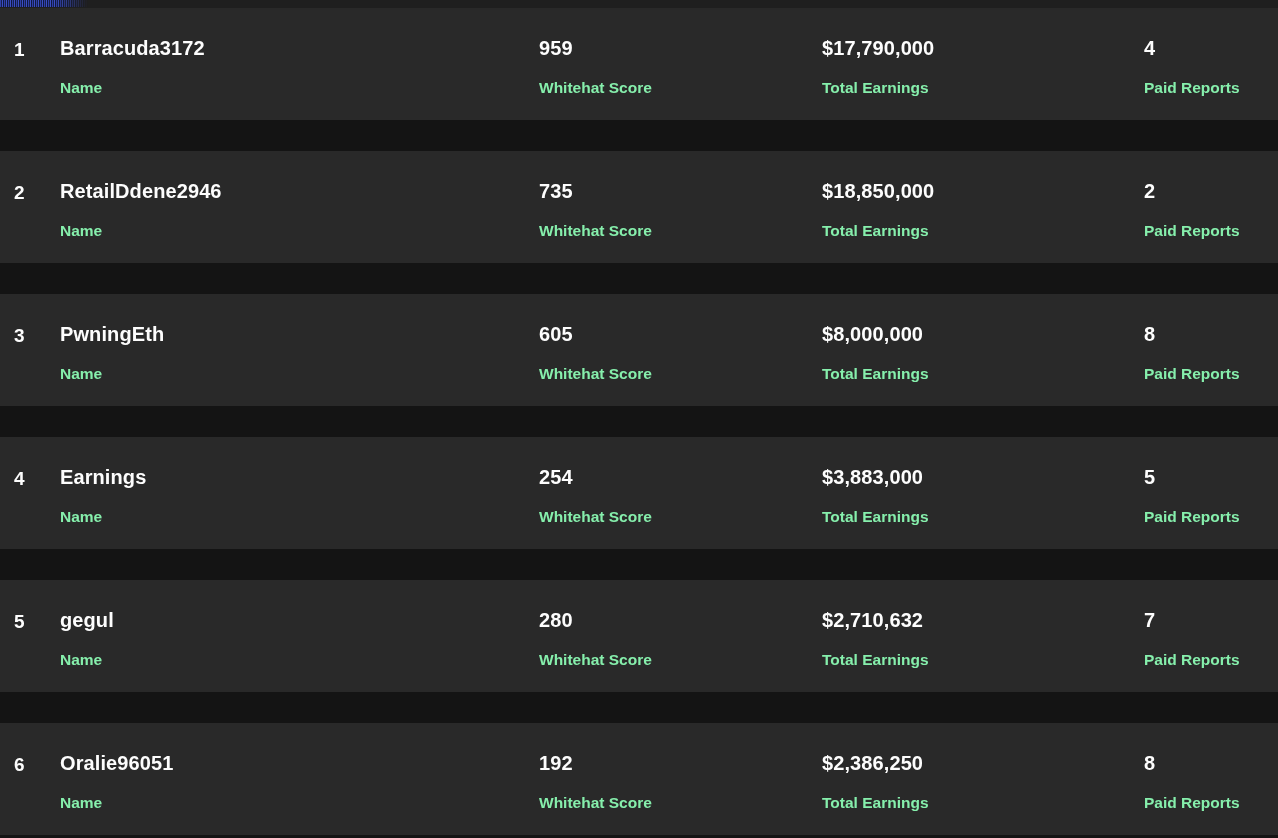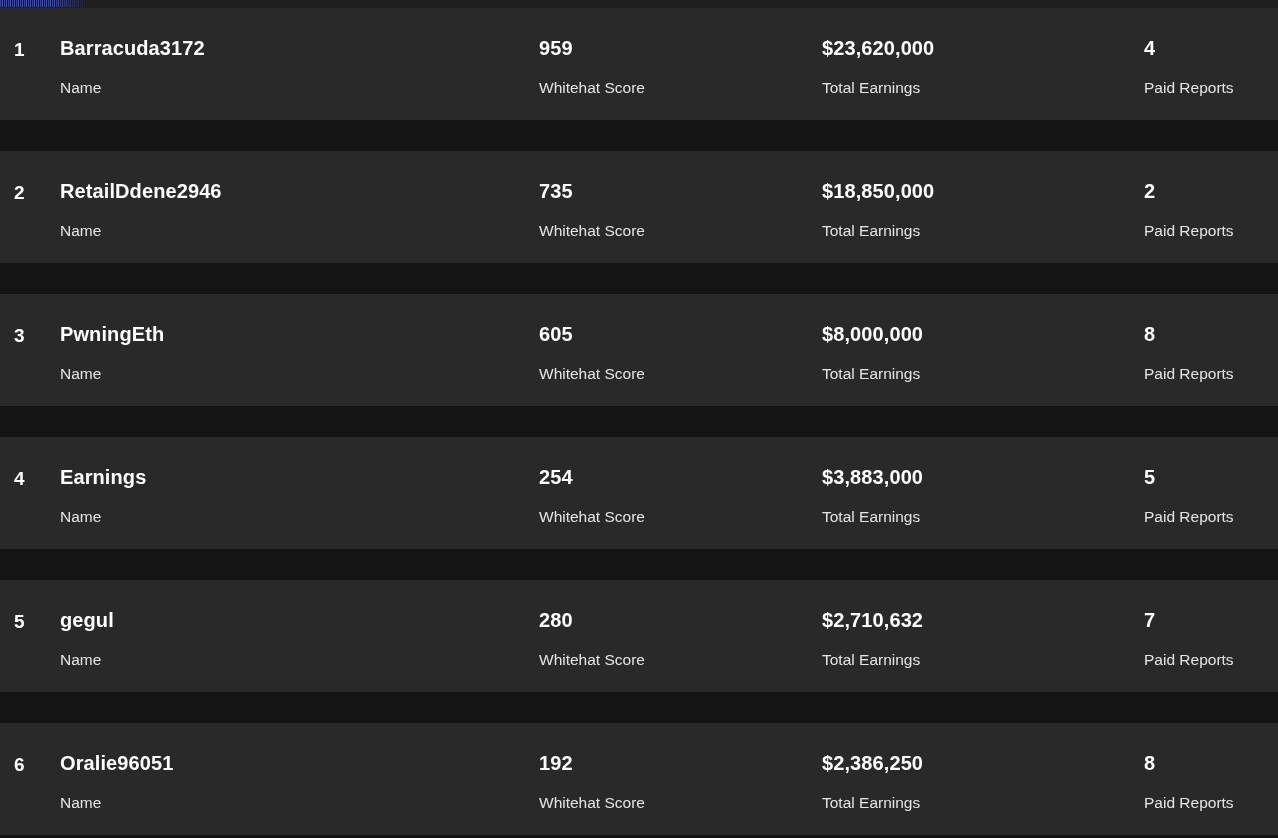--- a/index.html
+++ b/index.html
@@ -49,22 +49,22 @@
     color:#fdfdfd;
     line-height:1;
     white-space:nowrap;
     letter-spacing:0.1px;
   }
   .c-rank .value { font-size:19px; top:32px; }
 
   .sublabel {
     position:absolute; top:72px; left:0;
     font-size:15.5px;
-    font-weight:normal;
-    color:#e5e5e5;
+    font-weight:bold;
+    color:#86efac;
     line-height:1;
     white-space:nowrap;
     text-align:center;
   }
 </style>
 </head>
 <body>
 
 <div id="app">
 
@@ -78,21 +78,21 @@
         </div>
         <div class="cell c-name">
           <div class="value">Barracuda3172</div>
           <div class="sublabel">Name</div>
         </div>
         <div class="cell c-score">
           <div class="value">959</div>
           <div class="sublabel">Whitehat Score</div>
         </div>
         <div class="cell c-earn">
-          <div class="value">$23,620,000</div>
+          <div class="value">$17,790,000</div>
           <div class="sublabel">Total Earnings</div>
         </div>
         <div class="cell c-paid">
           <div class="value">4</div>
           <div class="sublabel">Paid Reports</div>
         </div>
       </div>
       <div class="row">
         <div class="cell c-rank">
           <div class="value">2</div>

